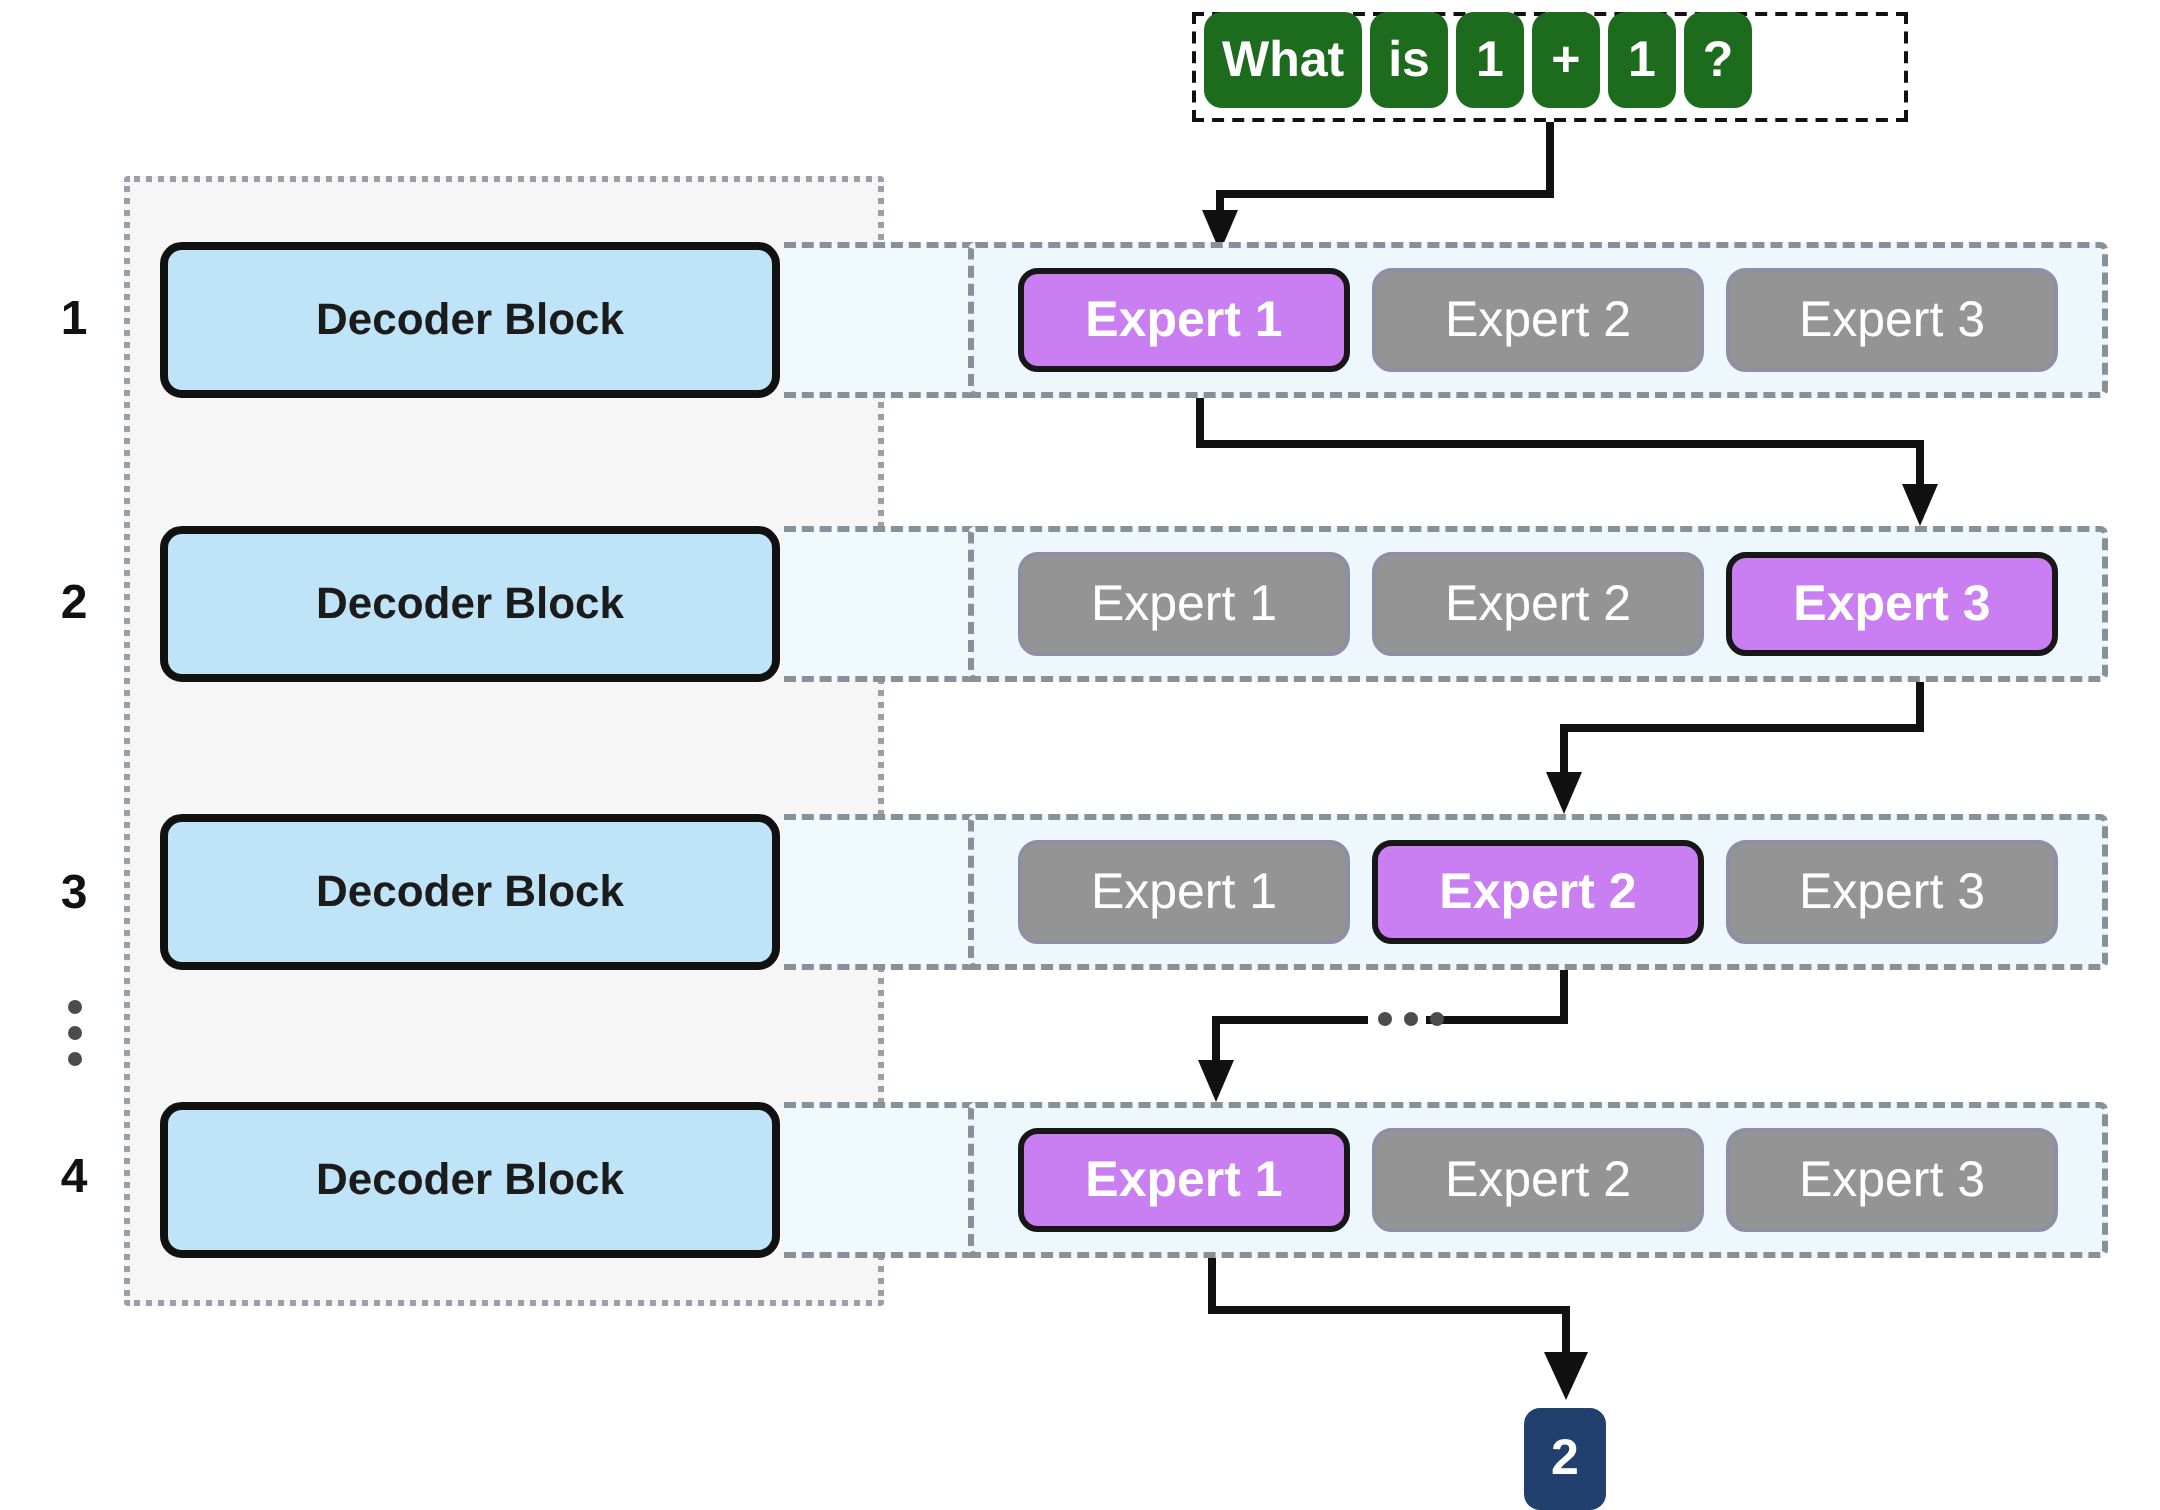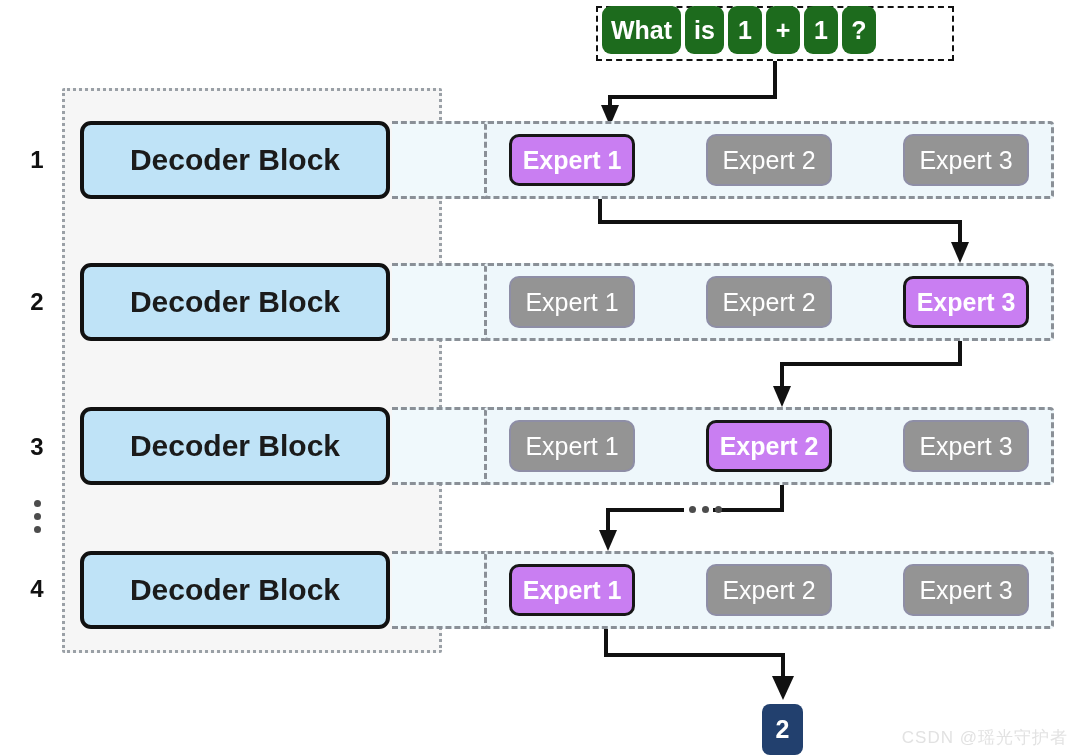--- a/index.html
+++ b/index.html
@@ -68,21 +68,21 @@
     width: 310px;
     height: 78px;
     background: #bfe3f7;
     border: 4px solid #111111;
     border-radius: 11px;
     box-sizing: border-box;
     display: flex;
     align-items: center;
     justify-content: center;
     color: #1b1b1b;
-    font-size: 30px;
+    font-size: 22px;
     font-weight: bold;
   }
   .layer-num {
     position: absolute;
     left: 14px;
     width: 46px;
     text-align: center;
     font-size: 24px;
     font-weight: bold;
     color: #111111;
@@ -126,21 +126,21 @@
     background: #eef7fb;
     border: 3px dashed #8a9097;
     box-sizing: border-box;
     border-radius: 4px;
     display: flex;
     align-items: center;
     justify-content: space-between;
     padding: 0 22px;
   }
   .expert {
-    width: 126px;
+    width: 166px;
     height: 52px;
     border-radius: 10px;
     display: flex;
     align-items: center;
     justify-content: center;
     font-size: 25px;
     color: #ffffff;
     box-sizing: border-box;
     white-space: nowrap;
   }
@@ -292,15 +292,14 @@
     <i style="left:715px; top:506px;"></i>
   </div>
 
   <svg class="arrow-svg" style="left:0px; top:0px; width:1080px; height:755px;">
     <path class="arrow-path" d="M 606 629 L 606 655 L 783 655 L 783 683"></path>
     <polygon class="arrow-head" points="783,700 772,676 794,676"></polygon>
   </svg>
 
   <div id="answer-box">2</div>
 
-  <div id="watermark">CSDN @瑶光守护者</div>
 
 </div>
 
 </body></html>

